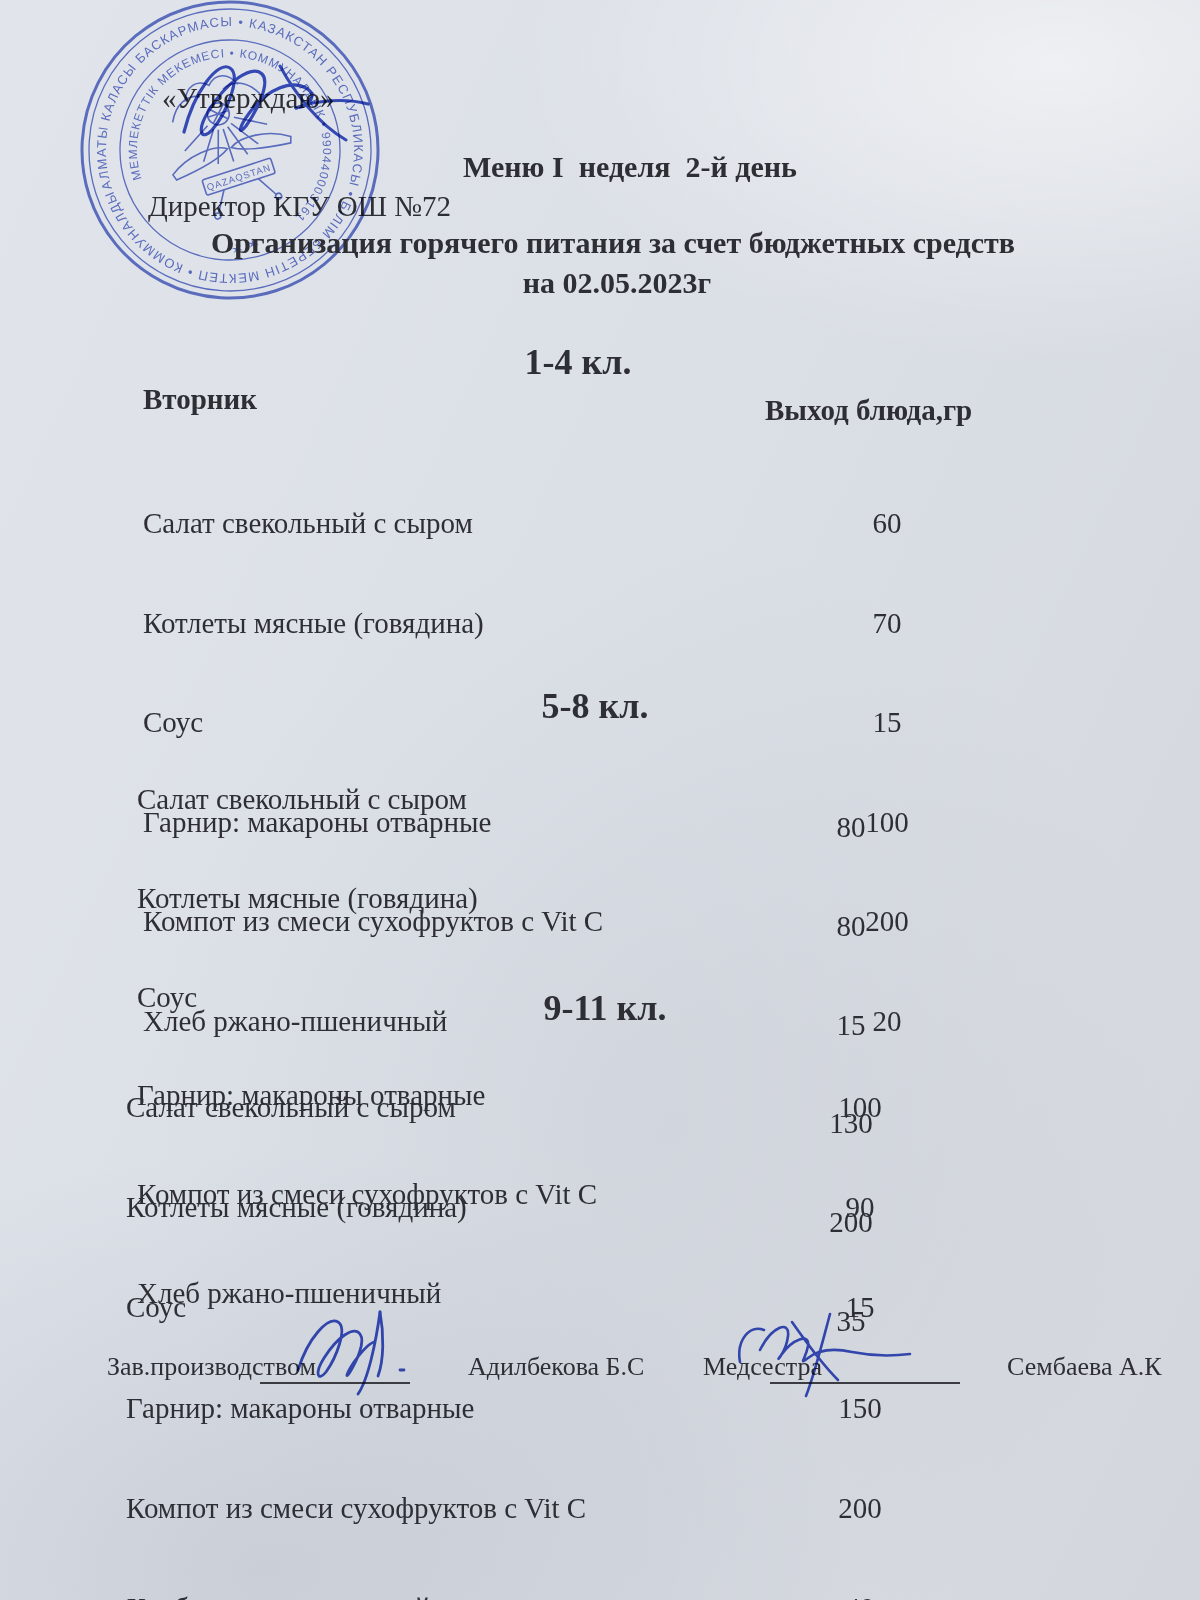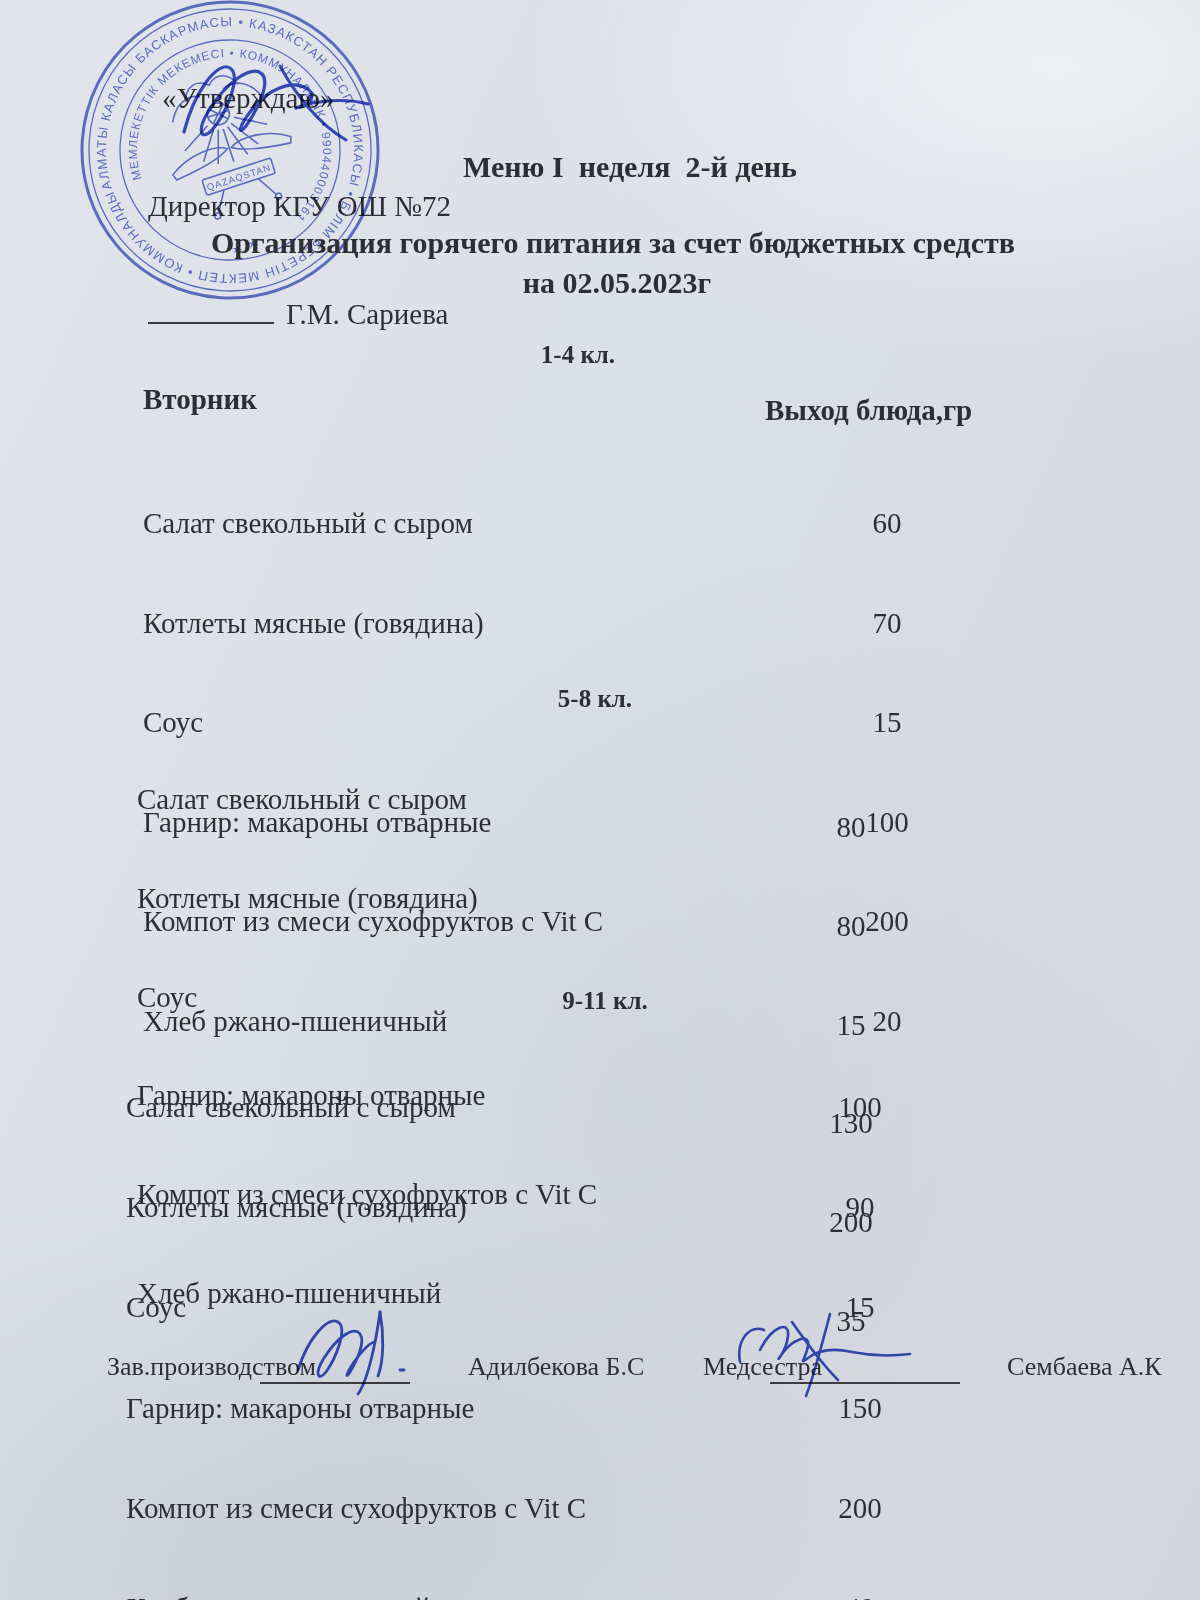--- a/index.html
+++ b/index.html
@@ -31,21 +31,21 @@
   .blk{position:absolute;white-space:pre;}
   .b{font-weight:bold;}
   .ctr{text-align:center;left:0;}
   .approval{left:148px;top:8px;font-size:29px;line-height:36px;}
   .approval .a1{padding-left:14px;}
   .uline{display:inline-block;border-bottom:2px solid #3b3c42;vertical-align:baseline;}
   .ul-top{width:126px;height:24px;margin-right:12px;}
   .t-menu{top:150px;width:1260px;font-size:30px;}
   .t-org{top:226px;width:1226px;font-size:30px;}
   .t-date{top:266px;width:1234px;font-size:30px;}
-  .h-sec{font-size:25px;text-align:center;}
+  .h-sec{font-size:36px;text-align:center;}
   .h1{top:341px;width:1156px;}
   .h2{top:685px;width:1190px;}
   .h3{top:987px;width:1210px;}
   .day{left:143px;top:383px;font-size:29px;}
   .outlbl{left:765px;top:394px;font-size:29px;}
   .rows{left:0;width:1200px;font-size:29px;}
   .rows .row{position:relative;}
   .rows .dish{position:absolute;}
   .rows .val{position:absolute;width:76px;text-align:center;}
   .rows1{top:441px;}  .rows1 .row{height:33.5px;} .rows1 .dish{left:143px;} .rows1 .val{left:849px;}
@@ -73,21 +73,20 @@
 <body>
 
 <div class="photo">
   <div class="wood"></div>
 
   <div class="paper">
 
     <div class="blk approval">
       <div class="a1">«Утверждаю»</div>
       <div class="a2">Директор КГУ ОШ №72</div>
-      <div class="a3"><span class="uline ul-top"></span><span>Г.М. Сариева</span></div>
     </div>
 
     <svg class="stamp" viewBox="0 0 320 320">
       <g transform="rotate(-18 160 160)">
         <circle class="ln" cx="160" cy="160" r="148" stroke-width="3"></circle>
         <circle class="ln" cx="160" cy="160" r="141" stroke-width="1.3"></circle>
         <circle class="ln" cx="160" cy="160" r="110" stroke-width="1.3"></circle>
         <path id="so" d="M160,160 m-124,0 a124,124 0 1,1 248,0 a124,124 0 1,1 -248,0" fill="none"></path>
         <path id="si" d="M160,160 m-93,0 a93,93 0 1,1 186,0 a93,93 0 1,1 -186,0" fill="none"></path>
         <text class="tx" font-size="13" letter-spacing="1.2"><textPath href="#so">АЛМАТЫ КАЛАСЫ БАСКАРМАСЫ • КАЗАКСТАН РЕСПУБЛИКАСЫ • БІЛІМ БЕРЕТІН МЕКТЕП • КОММУНАЛДЫК</textPath></text>

